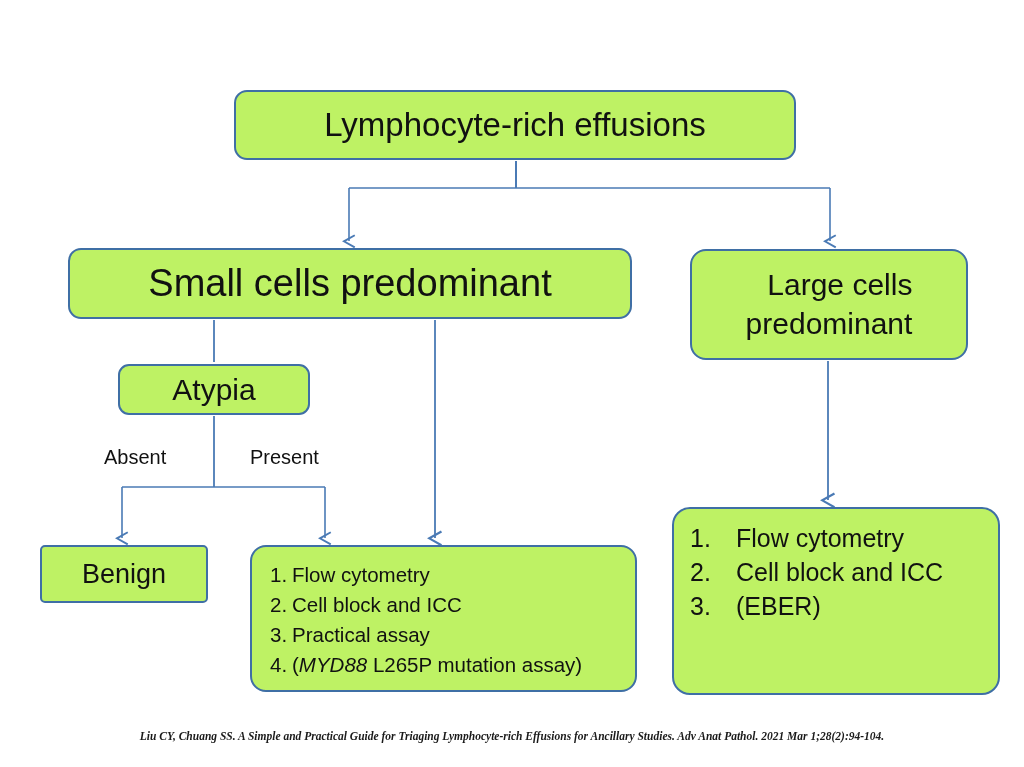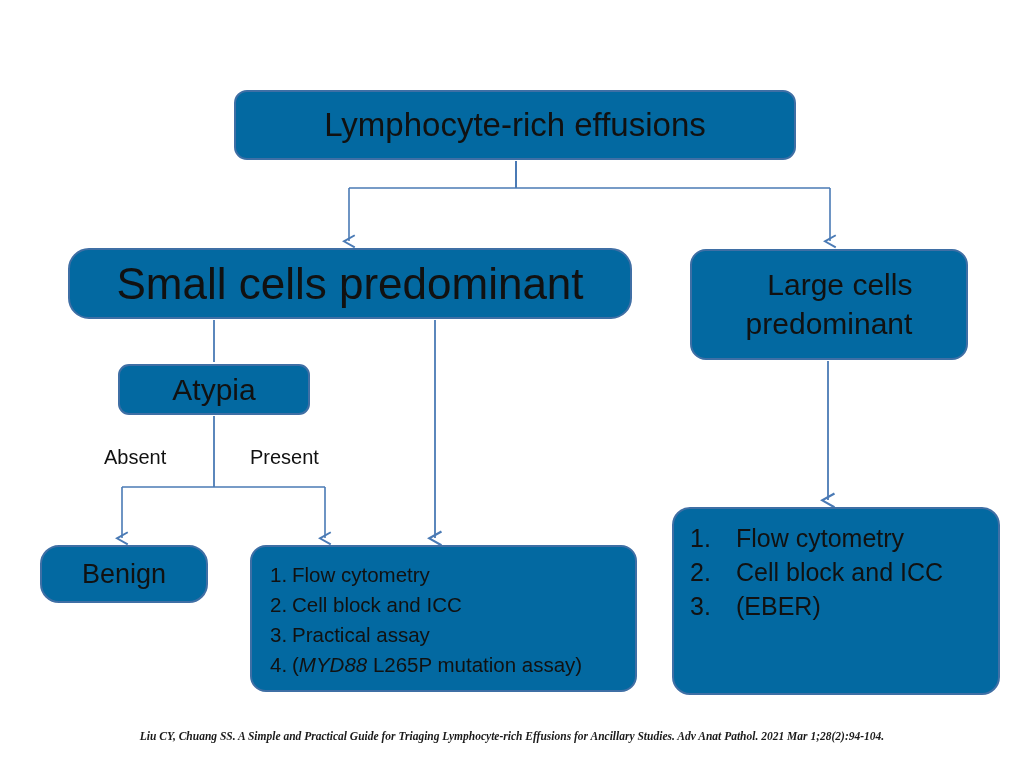--- a/index.html
+++ b/index.html
@@ -25,21 +25,21 @@
     left: 0;
     top: 0;
     width: 1024px;
     height: 767px;
     pointer-events: none;
   }
   
   .node {
     position: absolute;
     box-sizing: border-box;
-    background: #0369a1;
+    background: #bef264;
     border: 2.5px solid #3f6fa5;
     border-radius: 14px;
     display: flex;
     align-items: center;
     justify-content: center;
     text-align: center;
     line-height: 1.12;
     color: #111111;
   }
   .node.list {
@@ -50,42 +50,42 @@
   
   #node-root {
     left: 234px;  top: 90px;
     width: 562px; height: 70px;
     font-size: 33px;
     border-radius: 13px;
   }
   #node-small {
     left: 68px;   top: 248px;
     width: 564px; height: 71px;
-    font-size: 44px;
-    border-radius: 21px;
+    font-size: 38px;
+    border-radius: 13px;
   }
   #node-large {
     left: 690px;  top: 249px;
     width: 278px; height: 111px;
     font-size: 30px;
     border-radius: 16px;
     line-height: 1.28;
     text-align: right;
   }
   #node-atypia {
     left: 118px;  top: 364px;
     width: 192px; height: 51px;
     font-size: 30px;
     border-radius: 11px;
   }
   #node-benign {
     left: 40px;   top: 545px;
     width: 168px; height: 58px;
     font-size: 27px;
-    border-radius: 19px;
+    border-radius: 5px;
   }
   #node-small-workup {
     left: 250px;  top: 545px;
     width: 387px; height: 147px;
     border-radius: 16px;
     padding: 13px 0 0 18px;
   }
   #node-large-workup {
     left: 672px;  top: 507px;
     width: 328px; height: 188px;

